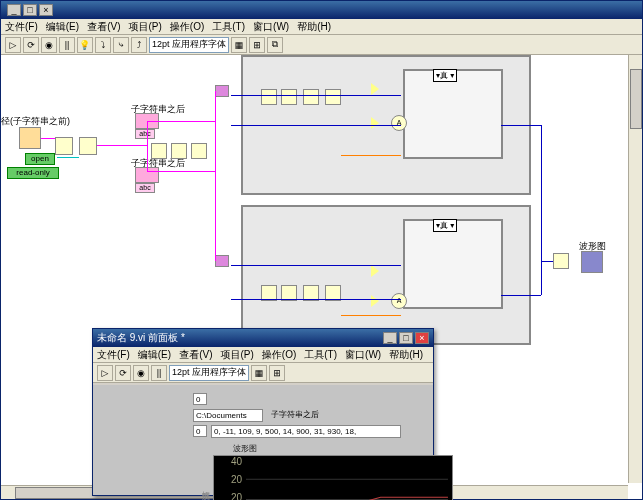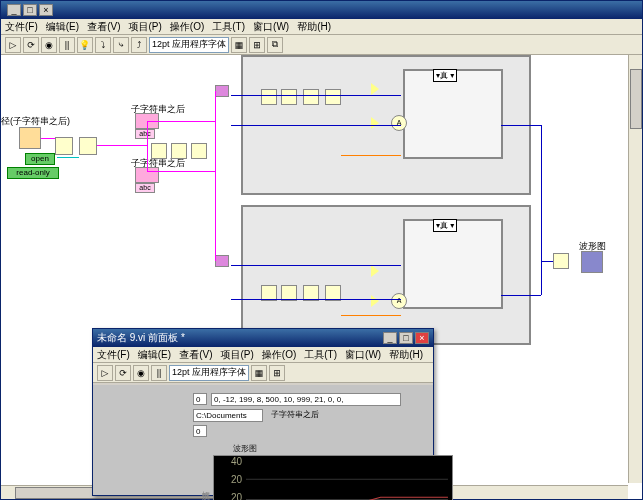--- a/index.html
+++ b/index.html
@@ -69,21 +69,21 @@
     <span class="tbtn">⤷</span>
     <span class="tbtn">⤴</span>
     <span class="tsel">12pt 应用程序字体</span>
     <span class="tbtn">▦</span>
     <span class="tbtn">⊞</span>
     <span class="tbtn">⧉</span>
   </div>
 
   <div class="diagram-area">
 
-    <span class="label" style="left:0px;top:60px">径(子字符串之后)</span>
+    <span class="label" style="left:0px;top:60px">径(子字符串之前)</span>
     <div class="node" style="left:18px;top:72px;width:22px;height:22px;background:#ffdd99"></div>
     <div class="node" style="left:54px;top:82px;width:18px;height:18px"></div>
     <div class="node" style="left:78px;top:82px;width:18px;height:18px"></div>
     <div class="node" style="left:24px;top:98px;width:30px;height:12px;background:#66cc66;border-color:#008000;font-size:8px;line-height:10px">open</div>
     <div class="node" style="left:6px;top:112px;width:52px;height:12px;background:#66cc66;border-color:#008000;font-size:8px;line-height:10px">read-only</div>
 
     <span class="label" style="left:130px;top:48px">子字符串之后</span>
     <div class="node" style="left:134px;top:58px;width:24px;height:16px;background:#ffaadd"></div>
     <div class="node" style="left:134px;top:74px;width:20px;height:10px;background:#ffccee;font-size:7px;line-height:8px">abc</div>
     <span class="label" style="left:130px;top:102px">子字符串之后</span>
@@ -177,24 +177,24 @@
     <span class="tbtn">⟳</span>
     <span class="tbtn">◉</span>
     <span class="tbtn">||</span>
     <span class="tsel">12pt 应用程序字体</span>
     <span class="tbtn">▦</span>
     <span class="tbtn">⊞</span>
   </div>
   <div class="fp-body">
 
     <div class="textbox" style="left:100px;top:8px;width:14px;height:12px">0</div>
-    <div class="textbox" style="left:118px;top:8px;width:190px">0, -12, 199, 8, 500, 10, 999, 21, 0, 0,</div>
     <div class="textbox" style="left:100px;top:24px;width:70px">C:\Documents</div>
     <span class="ctrl-label" style="left:178px;top:24px">子字符串之后</span>
     <div class="textbox" style="left:100px;top:40px;width:14px;height:12px">0</div>
+    <div class="textbox" style="left:118px;top:40px;width:190px">0, -11, 109, 9, 500, 14, 900, 31, 930, 18,</div>
 
     <span class="ctrl-label" style="left:140px;top:58px;color:#222">波形图</span>
     <div class="chart">
       <div class="yaxis">
         <span class="ytick" style="top:0">40</span>
         <span class="ytick" style="top:18px">20</span>
         <span class="ytick" style="top:36px">20</span>
 
       </div>
       <svg class="chart-grid" viewBox="0 0 200 78" preserveAspectRatio="none">

